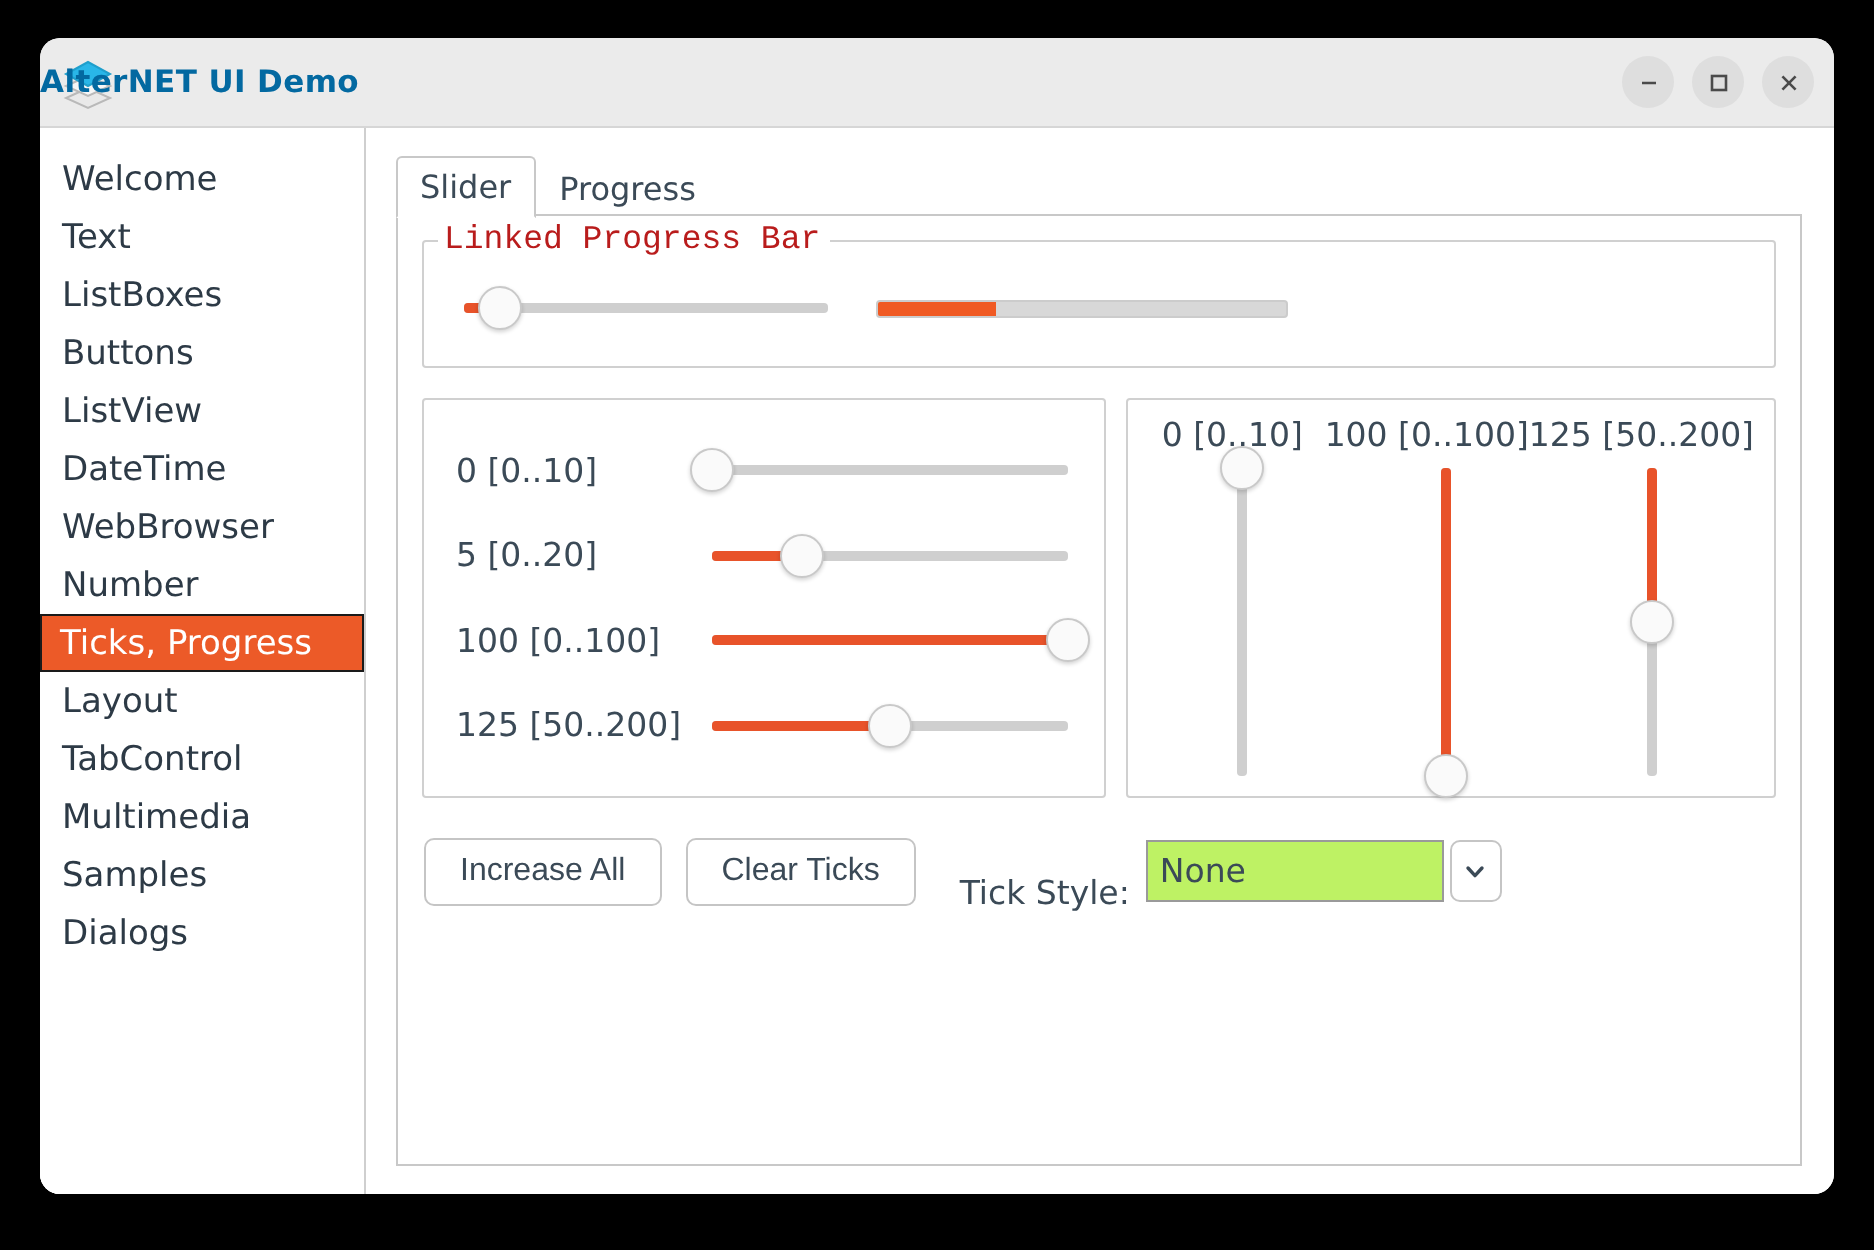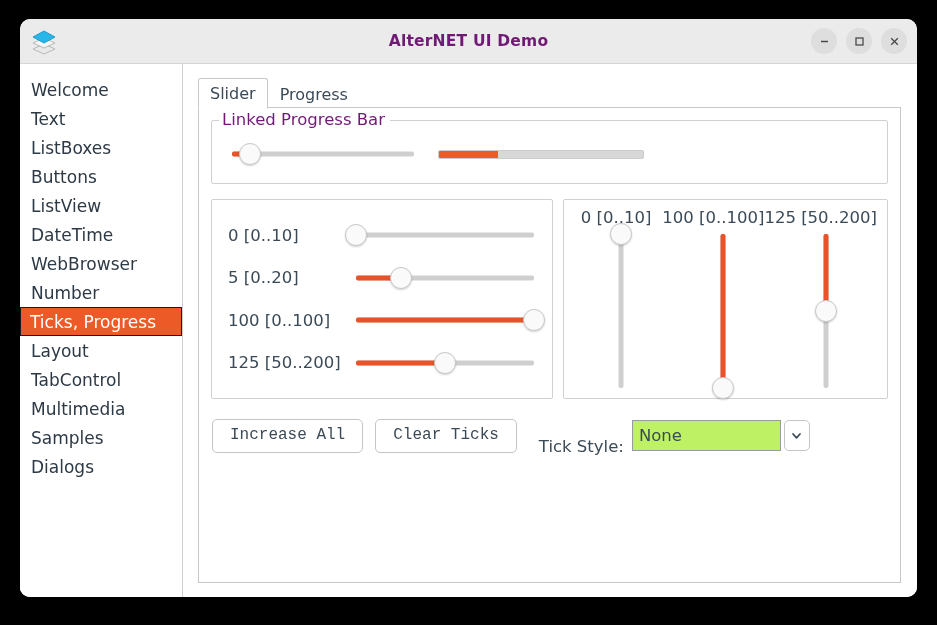--- a/index.html
+++ b/index.html
@@ -42,24 +42,23 @@
     width: 30px;
     height: 30px;
     margin-left: 9px;
     position: relative;
     flex: 0 0 30px;
   }
   #app-icon svg { display: block; }
   #window-title {
     position: absolute;
     left: 0; right: 0;
-    text-align: center;
     font-size: 15.5px;
     font-weight: bold;
-    color: #701a75;
+    color: #0369a1;
     letter-spacing: 0.2px;
     pointer-events: none;
   }
   .wbtns {
     position: absolute;
     right: 10px;
     top: 0;
     height: 44px;
     display: flex;
     align-items: center;
@@ -171,23 +170,24 @@
     padding: 16px 12px 12px 12px;
     box-sizing: border-box;
   }
   .groupbox > .gb-title {
     position: absolute;
     top: -11px;
     left: 7px;
     background: #ffffff;
     padding: 0 5px 0 3px;
     font-size: 16.5px;
-    color: #701a75;
+    color: #b91c1c;
     line-height: 20px;
     white-space: nowrap;
+    font-family: Liberation Mono, monospace;
   }
 
   #linked-group {
     height: 64px;
     margin-bottom: 15px;
   }
   #linked-row {
     display: flex;
     align-items: center;
     height: 100%;
@@ -358,21 +358,21 @@
 
   
   #controls-row {
     display: flex;
     align-items: center;
     margin-top: 16px;
     flex: 0 0 auto;
     padding-left: 1px;
   }
   .pushbutton {
-    font-family: Liberation Mono, monospace;
+    font-family: Liberation Sans, sans-serif;
     font-size: 16px;
     color: #3b4a57;
     background: #ffffff;
     border: 1px solid #c5c5c5;
     border-radius: 5px;
     padding: 6px 17px 7px 17px;
     margin-right: 12px;
     cursor: pointer;
     line-height: 19px;
   }

